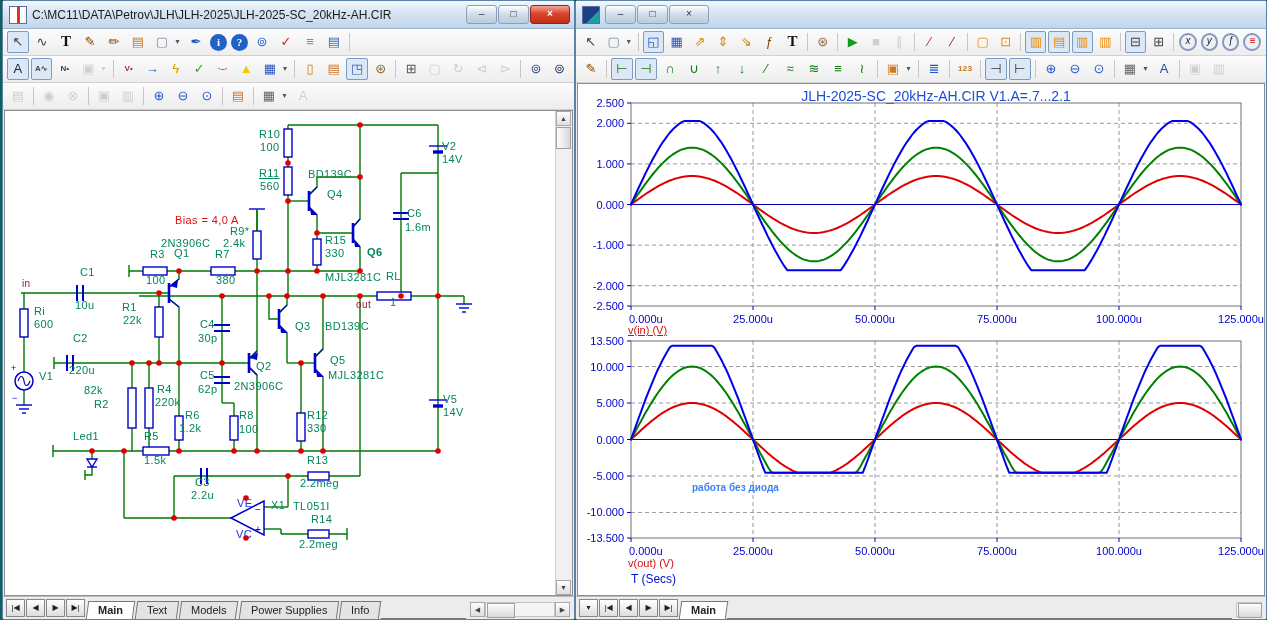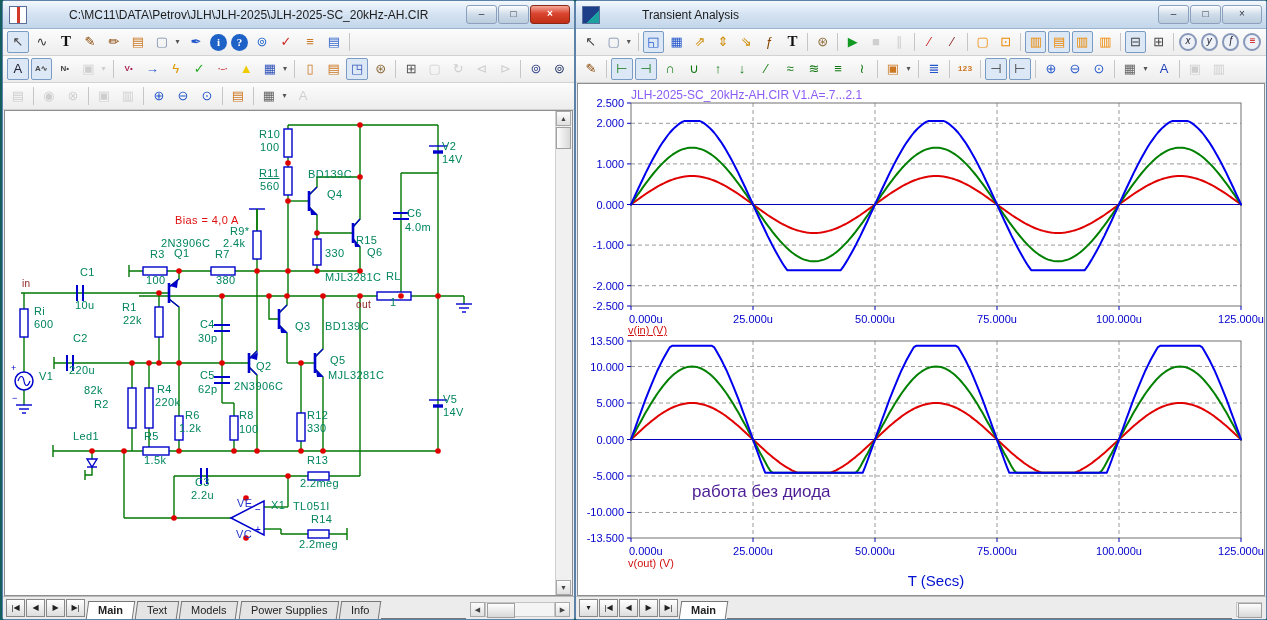--- a/index.html
+++ b/index.html
@@ -2,21 +2,21 @@
 <html><head>
 <meta charset="utf-8">
 <style>
   html,body{margin:0;padding:0;background:#145e60;font-family:"Liberation Sans",sans-serif;}
   .desktop{position:relative;width:1267px;height:620px;background:#145e60;overflow:hidden;}
   .win{position:absolute;top:0;height:618px;background:#bcd2e8;border:1px solid #5d82a8;border-radius:3px;
        box-shadow:inset 0 0 0 1px #e3eef9;display:flex;flex-direction:column;}
   #win-left{left:2px;width:571px;}
   #win-right{left:575px;width:690px;}
   .titlebar{height:27px;display:flex;align-items:center;padding:0 4px 0 6px;
-    background:linear-gradient(#f3f8fd,#d6e4f3 45%,#c3d6ea);border-bottom:1px solid #9ab4d0;flex:0 0 auto;gap:37px;}
+    background:linear-gradient(#f3f8fd,#d6e4f3 45%,#c3d6ea);border-bottom:1px solid #9ab4d0;flex:0 0 auto;}
   .appicon{width:16px;height:16px;margin-right:5px;border:1px solid #5a6f9a;background:
      linear-gradient(90deg,#fff 45%,#d43a2a 45%,#d43a2a 60%,#fff 60%),
      repeating-linear-gradient(#2a50c8 0 2px,#fff 2px 5px);}
   .appicon.dark{background:linear-gradient(135deg,#1d3f8a 60%,#1fa0a0 60%);}
   .title{font-size:12px;color:#1c1c1c;flex:1;white-space:nowrap;overflow:hidden;}
   .winbtns{display:flex;gap:1px;}
   .wb{width:29px;height:17px;border:1px solid #8aa0bc;border-radius:3px;background:linear-gradient(#fdfeff,#cfdce9 50%,#bccddd);
       font-size:10px;line-height:15px;text-align:center;color:#334;}
   .wb.close{width:38px;}
   .win.active .wb.close{background:linear-gradient(#f5a79b,#d9442e 45%,#c03014);color:#fff;border-color:#8c2616;font-weight:bold;}
@@ -57,25 +57,25 @@
   .tab i{display:inline-block;font-style:normal;transform:skewX(8deg);}
   .tab.active{background:#fff;font-weight:bold;}
   .tabfill{flex:1;height:17px;border-bottom:1px solid #777;}
   .hscroll{display:flex;margin:0 2px 2px 4px;}
   .hbtn{width:15px;height:15px;border:1px solid #a8a8a8;background:linear-gradient(#fdfdfd,#dfdfdf);font-size:7px;
      line-height:14px;text-align:center;color:#444;box-sizing:border-box;}
   .htrack{width:70px;height:15px;background:#f4f4f4;border:1px solid #c4c4c4;box-sizing:border-box;position:relative;}
   .hthumb{position:absolute;left:1px;top:0;width:26px;height:13px;background:linear-gradient(#fdfdfd,#d8d8d8);border:1px solid #a0a0a0;}
   
   .plotpanel{flex:1;position:relative;background:#fff;border:1px solid #8e8e8e;margin:0 1px;overflow:hidden;}
-  .plot-title{position:absolute;top:4px;left:53px;width:610px;text-align:left;font-size:12px;color:#8b5cf6;}
+  .plot-title{position:absolute;top:4px;left:53px;width:610px;text-align:center;font-size:14px;color:#1d4ed8;}
   .legend{position:absolute;left:50px;font-size:11px;color:#d01010;}
   .legend.ul{text-decoration:underline;}
-  .xaxis-label{position:absolute;left:53px;width:610px;text-align:center;font-size:15px;color:#0010d0;}
-  .annot{position:absolute;font-size:17px;font-weight:normal;color:#4c1d95;}
+  .xaxis-label{position:absolute;left:53px;width:610px;font-size:12px;color:#0010d0;}
+  .annot{position:absolute;font-size:10px;font-weight:bold;color:#3b82f6;}
   .plotmount{position:absolute;left:0;}
 </style>
 </head>
 <body>
 
 <div class="desktop">
 
   <div class="win active" id="win-left">
     <div class="titlebar">
       <span class="appicon"></span>
@@ -360,24 +360,24 @@
         <div class="sch-labels" id="sch-labels">
             <span style="left: 250px; top: 15px;">R10</span>
             <span style="left: 251px; top: 28px;">100</span>
             <span style="left: 250px; top: 54px; text-decoration: underline;">R11</span>
             <span style="left: 251px; top: 67px;">560</span>
             <span style="left: 433px; top: 27px;">V2</span>
             <span style="left: 433px; top: 40px;">14V</span>
             <span style="left: 299px; top: 55px;">BD139C</span>
             <span style="left: 318px; top: 75px;">Q4</span>
             <span style="left: 398px; top: 94px;">C6</span>
-            <span style="left: 396px; top: 108px;">4.0m</span>
-            <span style="left: 316px; top: 121px; margin-left: 31px;">R15</span>
+            <span style="left: 396px; top: 108px;">1.6m</span>
+            <span style="left: 316px; top: 121px;">R15</span>
             <span style="left: 316px; top: 134px;">330</span>
-            <span style="left: 358px; top: 133px;">Q6</span>
+            <span style="left: 358px; top: 133px; font-weight: bold;">Q6</span>
             <span class="red" style="left: 166px; top: 101px;">Bias = 4,0 A</span>
             <span style="left: 221px; top: 112px;">R9*</span>
             <span style="left: 214px; top: 124px;">2.4k</span>
             <span style="left: 152px; top: 124px;">2N3906C</span>
             <span style="left: 141px; top: 135px;">R3</span>
             <span style="left: 165px; top: 134px;">Q1</span>
             <span style="left: 206px; top: 135px;">R7</span>
             <span style="left: 137px; top: 161px;">100</span>
             <span style="left: 207px; top: 161px;">380</span>
             <span style="left: 71px; top: 153px;">C1</span>
@@ -459,21 +459,20 @@
             <span class="hthumb"></span>
           </span>
         <span class="hbtn">▶</span>
       </span>
     </div>
   </div>
 
   <div class="win" id="win-right">
     <div class="titlebar">
       <span class="appicon dark"></span>
-      <span class="title">Transient Analysis</span>
       <span class="winbtns">
           <span class="wb">–</span>
           <span class="wb">□</span>
           <span class="wb close">×</span>
         </span>
     </div>
     <div class="toolbar">
         <span class="tbi">↖</span>
         <span class="tbi" style="color: rgb(119, 136, 170);">▢</span>
         <span class="tbi dd">▾</span>

